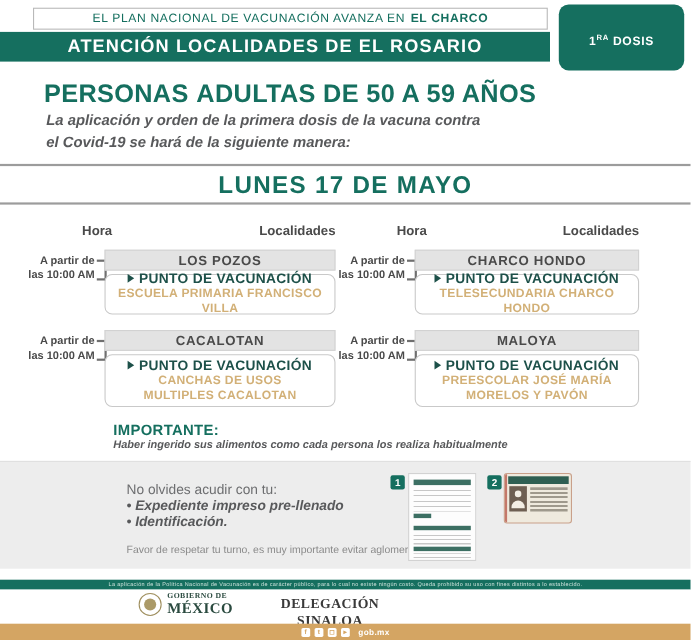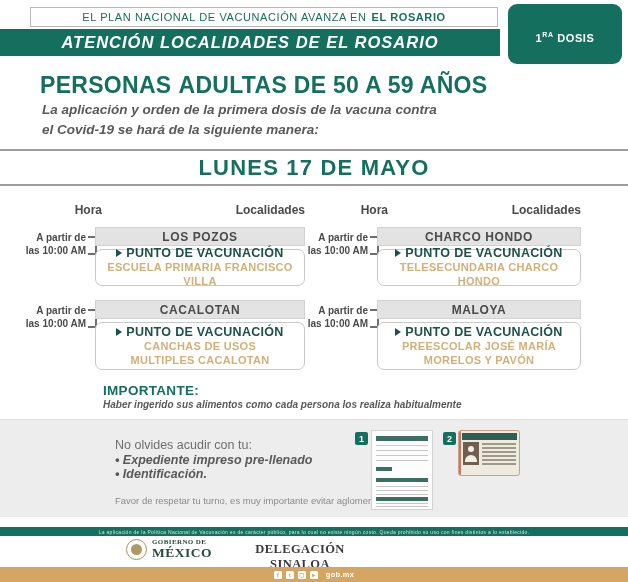--- a/index.html
+++ b/index.html
@@ -12,21 +12,21 @@
   .top-note{
     position:absolute; left:30px; top:7px; width:468px; height:20px;
     background:#fff; border:1px solid #b9b9b9; display:flex; align-items:center;
     justify-content:center; gap:5px; color:#156F5F; font-size:11px; letter-spacing:.6px;
   }
   .top-note .reg{ font-weight:500; }
   .top-note .bold{ font-weight:800; }
   .banner{
     position:absolute; left:0; top:29px; width:500px; height:27px; background:#156F5F;
     color:#fff; font-weight:800; font-size:16.5px; letter-spacing:1px;
-    display:flex; align-items:center; justify-content:center;font-style:italic;
+    display:flex; align-items:center; justify-content:center;
   }
   .badge{
     position:absolute; left:508px; top:4px; width:114px; height:60px;
     background:#156F5F; border-radius:9px; color:#fff; text-align:center;
     display:flex; flex-direction:column; justify-content:center; padding-top:10px;
     font-weight:800; font-size:11px; letter-spacing:.6px; line-height:1.55;
   }
   .badge sup{ font-size:7px; vertical-align:super; }
   
   .title{ position:absolute; left:40px; top:72px; color:#156F5F; font-size:23px; letter-spacing:.3px; white-space:nowrap; }
@@ -151,21 +151,21 @@
   }
   .gobmx{ color:#fff; font-size:7.5px; font-weight:800; margin-left:4px; letter-spacing:.3px; }
 </style>
 </head>
 <body>
 
 <div class="poster">
 
   <div class="top-note">
     <span class="reg">EL PLAN NACIONAL DE VACUNACIÓN AVANZA EN</span>
-    <span class="bold">EL ROSARIO</span>
+    <span class="bold">EL CHARCO</span>
   </div>
   <div class="banner">
     <span>ATENCIÓN LOCALIDADES DE EL ROSARIO</span>
   </div>
   <div class="badge">
     <div>
       <span>1</span><sup>RA</sup>
       <span>DOSIS</span>
     </div>
   </div>

